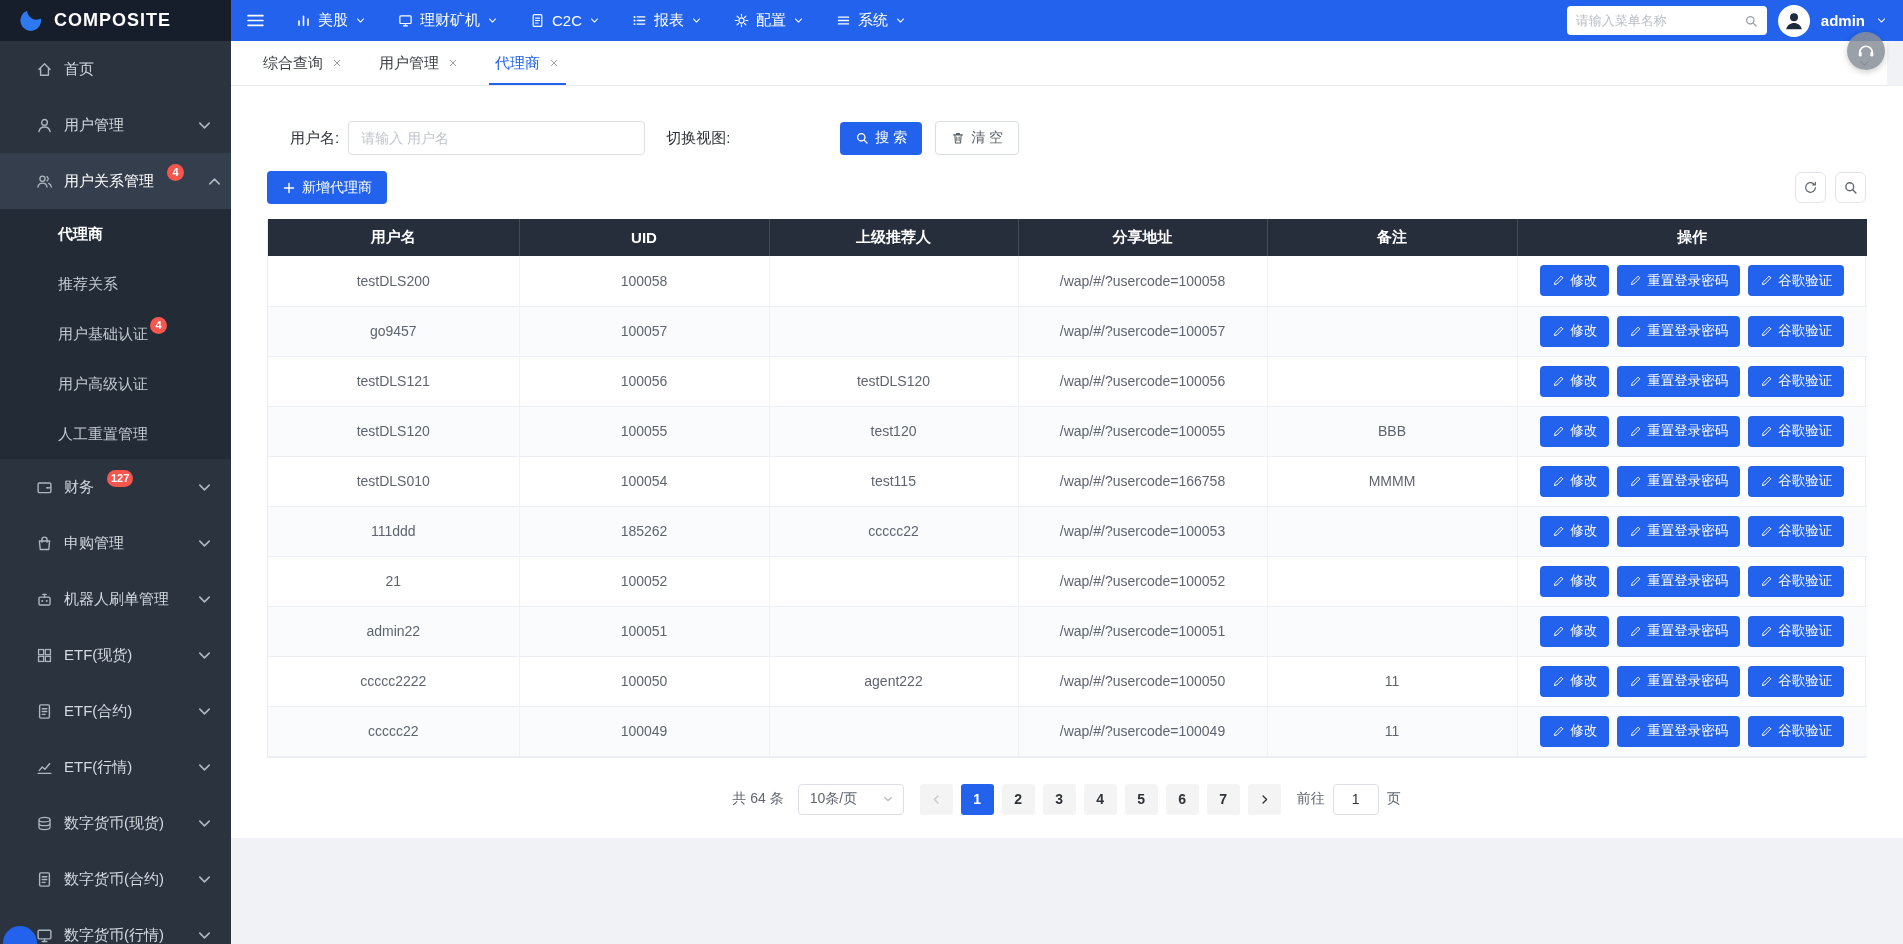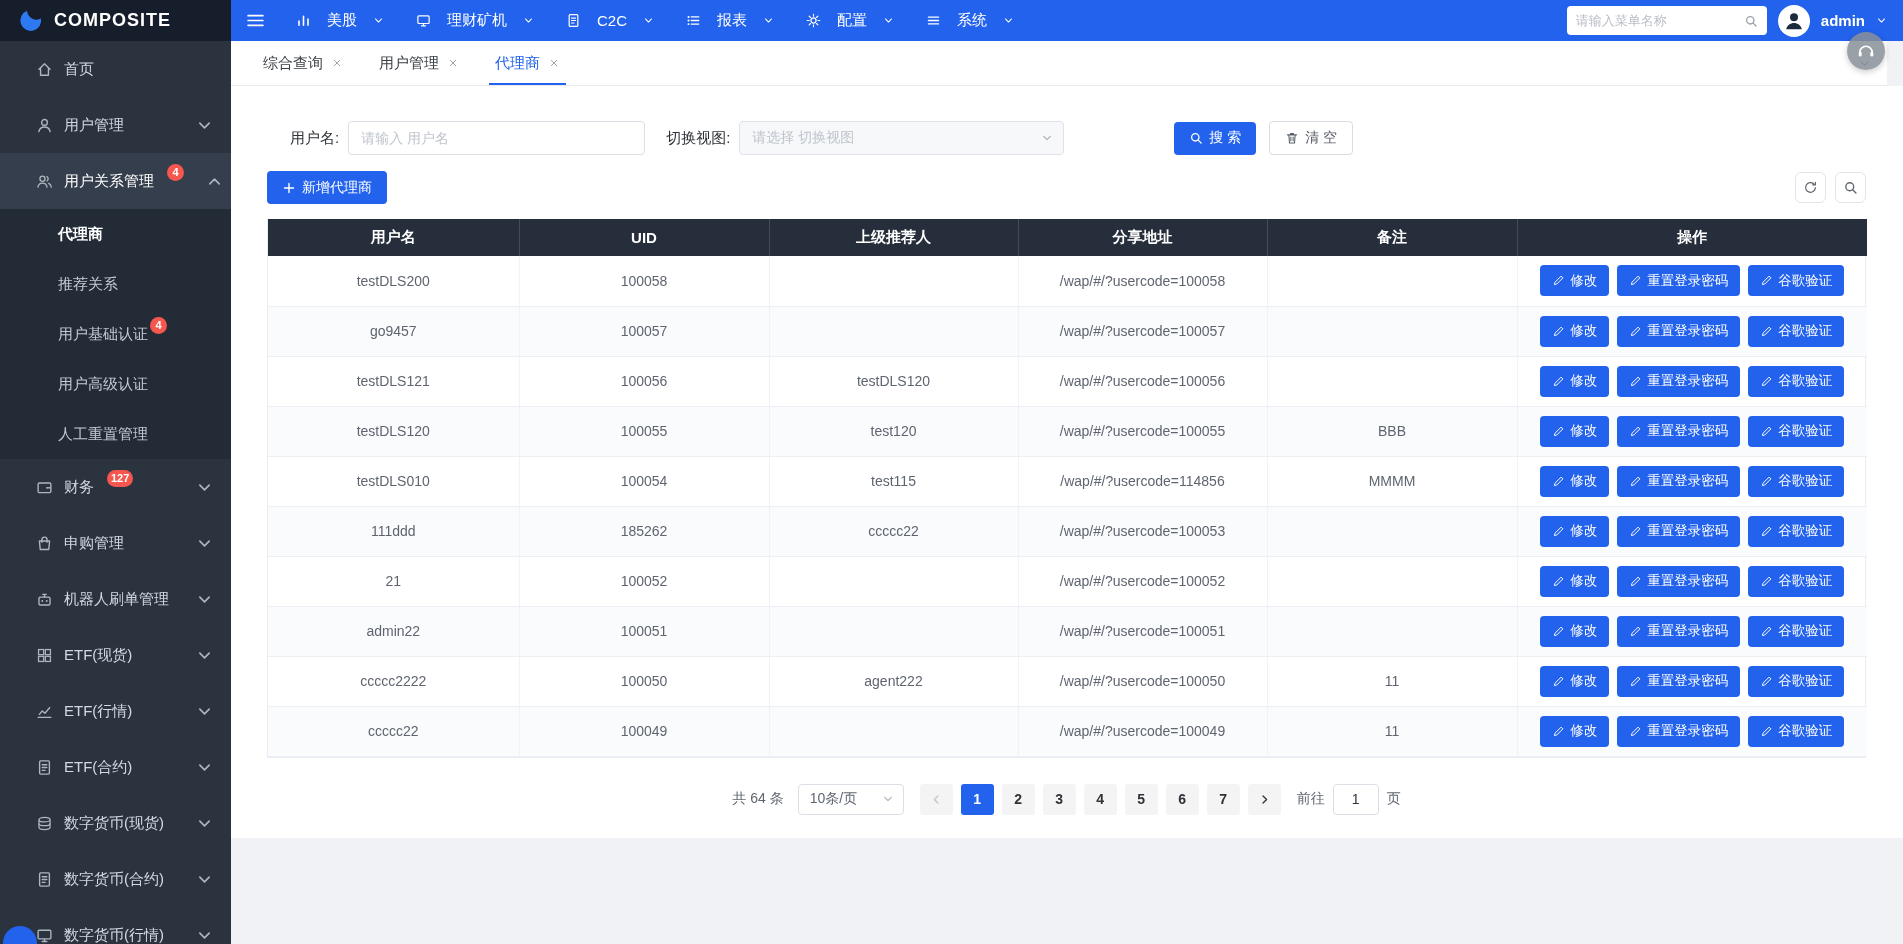--- a/index.html
+++ b/index.html
@@ -11,21 +11,21 @@
 .icn svg{width:16px;height:16px;display:block}
 
 
 .topbar{position:absolute;top:0;left:0;right:0;height:41px;background:var(--topbar-bg,#2262ec);display:flex;align-items:center;z-index:20}
 .logo-block{width:231px;height:41px;background:var(--logo-bg,#161e2c);display:flex;align-items:center;gap:9px;padding-left:16px;flex:none}
 .logo-mark svg{width:29px;height:25px;transform:rotate(-28deg)}
 .logo-text{color:#fff;font-size:18px;font-weight:bold;letter-spacing:1px}
 .hamburger{color:#fff;padding:0 15px;height:41px;display:flex;align-items:center;cursor:pointer}
 .hamburger svg{width:19px;height:19px}
 .top-nav{display:flex;align-items:center;height:41px}
-.nav-item{display:flex;align-items:center;gap:16px;padding:0 16px;height:41px;color:#fff;font-size:15px;cursor:pointer}
+.nav-item{display:flex;align-items:center;gap:7px;padding:0 16px;height:41px;color:#fff;font-size:15px;cursor:pointer}
 .nav-item .icn svg{width:15px;height:15px}
 .nav-item .caret svg{width:11px;height:11px}
 .topbar-right{margin-left:auto;display:flex;align-items:center;gap:11px;padding-right:16px}
 .menu-search{width:200px;height:29px;background:#fff;border-radius:4px;display:flex;align-items:center;padding:0 9px;gap:7px}
 .menu-search input{flex:1;border:none;font-size:13px;color:#333;min-width:0;background:transparent}
 .menu-search input::placeholder{color:#b9bec7}
 .menu-search .icn{color:#9aa0ab}
 .menu-search .icn svg{width:14px;height:14px}
 .avatar{width:32px;height:32px;border-radius:50%;background:#fff;display:inline-flex;align-items:center;justify-content:center;cursor:pointer}
 .avatar svg{width:22px;height:22px}
@@ -360,40 +360,40 @@
         <span class="flex-sp"></span>
         <span class="icn side-caret">
           <svg viewBox="0 0 16 16">
             <path d="M3.6 5.8L8 10.2l4.4-4.4" fill="none" stroke="currentColor" stroke-width="1.5" stroke-linecap="round" stroke-linejoin="round"></path>
           </svg>
         </span>
       </div>
       <div class="side-item">
         <span class="icn side-icn">
           <svg viewBox="0 0 16 16">
+            <rect x="3.4" y="1.8" width="9.2" height="12.4" rx="1" fill="none" stroke="currentColor" stroke-width="1.3"></rect>
+            <path d="M5.8 5.4h4.4M5.8 8h4.4M5.8 10.6h2.8" stroke="currentColor" stroke-width="1.2" stroke-linecap="round"></path>
+          </svg>
+        </span>
+        <span>ETF(合约)</span>
+        <span class="flex-sp"></span>
+        <span class="icn side-caret">
+          <svg viewBox="0 0 16 16">
+            <path d="M3.6 5.8L8 10.2l4.4-4.4" fill="none" stroke="currentColor" stroke-width="1.5" stroke-linecap="round" stroke-linejoin="round"></path>
+          </svg>
+        </span>
+      </div>
+      <div class="side-item">
+        <span class="icn side-icn">
+          <svg viewBox="0 0 16 16">
             <path d="M2 13.6h12" stroke="currentColor" stroke-width="1.2" stroke-linecap="round"></path>
             <path d="M2.8 11.2l3.1-3.6 2.5 2L13.2 4" fill="none" stroke="currentColor" stroke-width="1.3" stroke-linejoin="round"></path>
           </svg>
         </span>
         <span>ETF(行情)</span>
-        <span class="flex-sp"></span>
-        <span class="icn side-caret">
-          <svg viewBox="0 0 16 16">
-            <path d="M3.6 5.8L8 10.2l4.4-4.4" fill="none" stroke="currentColor" stroke-width="1.5" stroke-linecap="round" stroke-linejoin="round"></path>
-          </svg>
-        </span>
-      </div>
-      <div class="side-item">
-        <span class="icn side-icn">
-          <svg viewBox="0 0 16 16">
-            <rect x="3.4" y="1.8" width="9.2" height="12.4" rx="1" fill="none" stroke="currentColor" stroke-width="1.3"></rect>
-            <path d="M5.8 5.4h4.4M5.8 8h4.4M5.8 10.6h2.8" stroke="currentColor" stroke-width="1.2" stroke-linecap="round"></path>
-          </svg>
-        </span>
-        <span>ETF(合约)</span>
         <span class="flex-sp"></span>
         <span class="icn side-caret">
           <svg viewBox="0 0 16 16">
             <path d="M3.6 5.8L8 10.2l4.4-4.4" fill="none" stroke="currentColor" stroke-width="1.5" stroke-linecap="round" stroke-linejoin="round"></path>
           </svg>
         </span>
       </div>
       <div class="side-item">
         <span class="icn side-icn">
           <svg viewBox="0 0 16 16">
@@ -488,28 +488,20 @@
 </div>
 
 <main class="main">
   <div class="lower-strip"></div>
   <div class="content">
 
     <div class="filters">
       <label class="f-label">用户名:</label>
       <input class="f-input" placeholder="请输入 用户名" style="">
       <label class="f-label view">切换视图:</label>
-      <div class="f-select">
-        <span class="placeholder">请选择 切换视图</span>
-        <span class="icn sel-caret">
-            <svg viewBox="0 0 16 16">
-              <path d="M3.6 5.8L8 10.2l4.4-4.4" fill="none" stroke="currentColor" stroke-width="1.5" stroke-linecap="round" stroke-linejoin="round"></path>
-            </svg>
-          </span>
-      </div>
       <button class="btn primary search-btn">
         <span class="icn">
             <svg viewBox="0 0 16 16">
               <circle cx="7.2" cy="7.2" r="4.2" fill="none" stroke="currentColor" stroke-width="1.5"></circle>
               <path d="M10.4 10.4l3.4 3.4" stroke="currentColor" stroke-width="1.5" stroke-linecap="round"></path>
             </svg>
           </span>
         <span>搜 索</span>
       </button>
       <button class="btn plain">
@@ -684,21 +676,21 @@
                       <path d="M11.2 2.6l2.2 2.2-7.5 7.5-2.9.7.7-2.9z" fill="none" stroke="currentColor" stroke-width="1.2" stroke-linejoin="round"></path>
                     </svg>
                   </span>
                   <span>谷歌验证</span>
                 </button></td>
             </tr>
             <tr>
               <td>testDLS010</td>
               <td>100054</td>
               <td>test115</td>
-              <td>/wap/#/?usercode=114856</td>
+              <td>/wap/#/?usercode=166758</td>
               <td>MMMM</td>
               <td><button class="act-btn">
                   <span class="icn">
                     <svg viewBox="0 0 16 16">
                       <path d="M11.2 2.6l2.2 2.2-7.5 7.5-2.9.7.7-2.9z" fill="none" stroke="currentColor" stroke-width="1.2" stroke-linejoin="round"></path>
                     </svg>
                   </span>
                   <span>修改</span>
                 </button><button class="act-btn">
                   <span class="icn">

